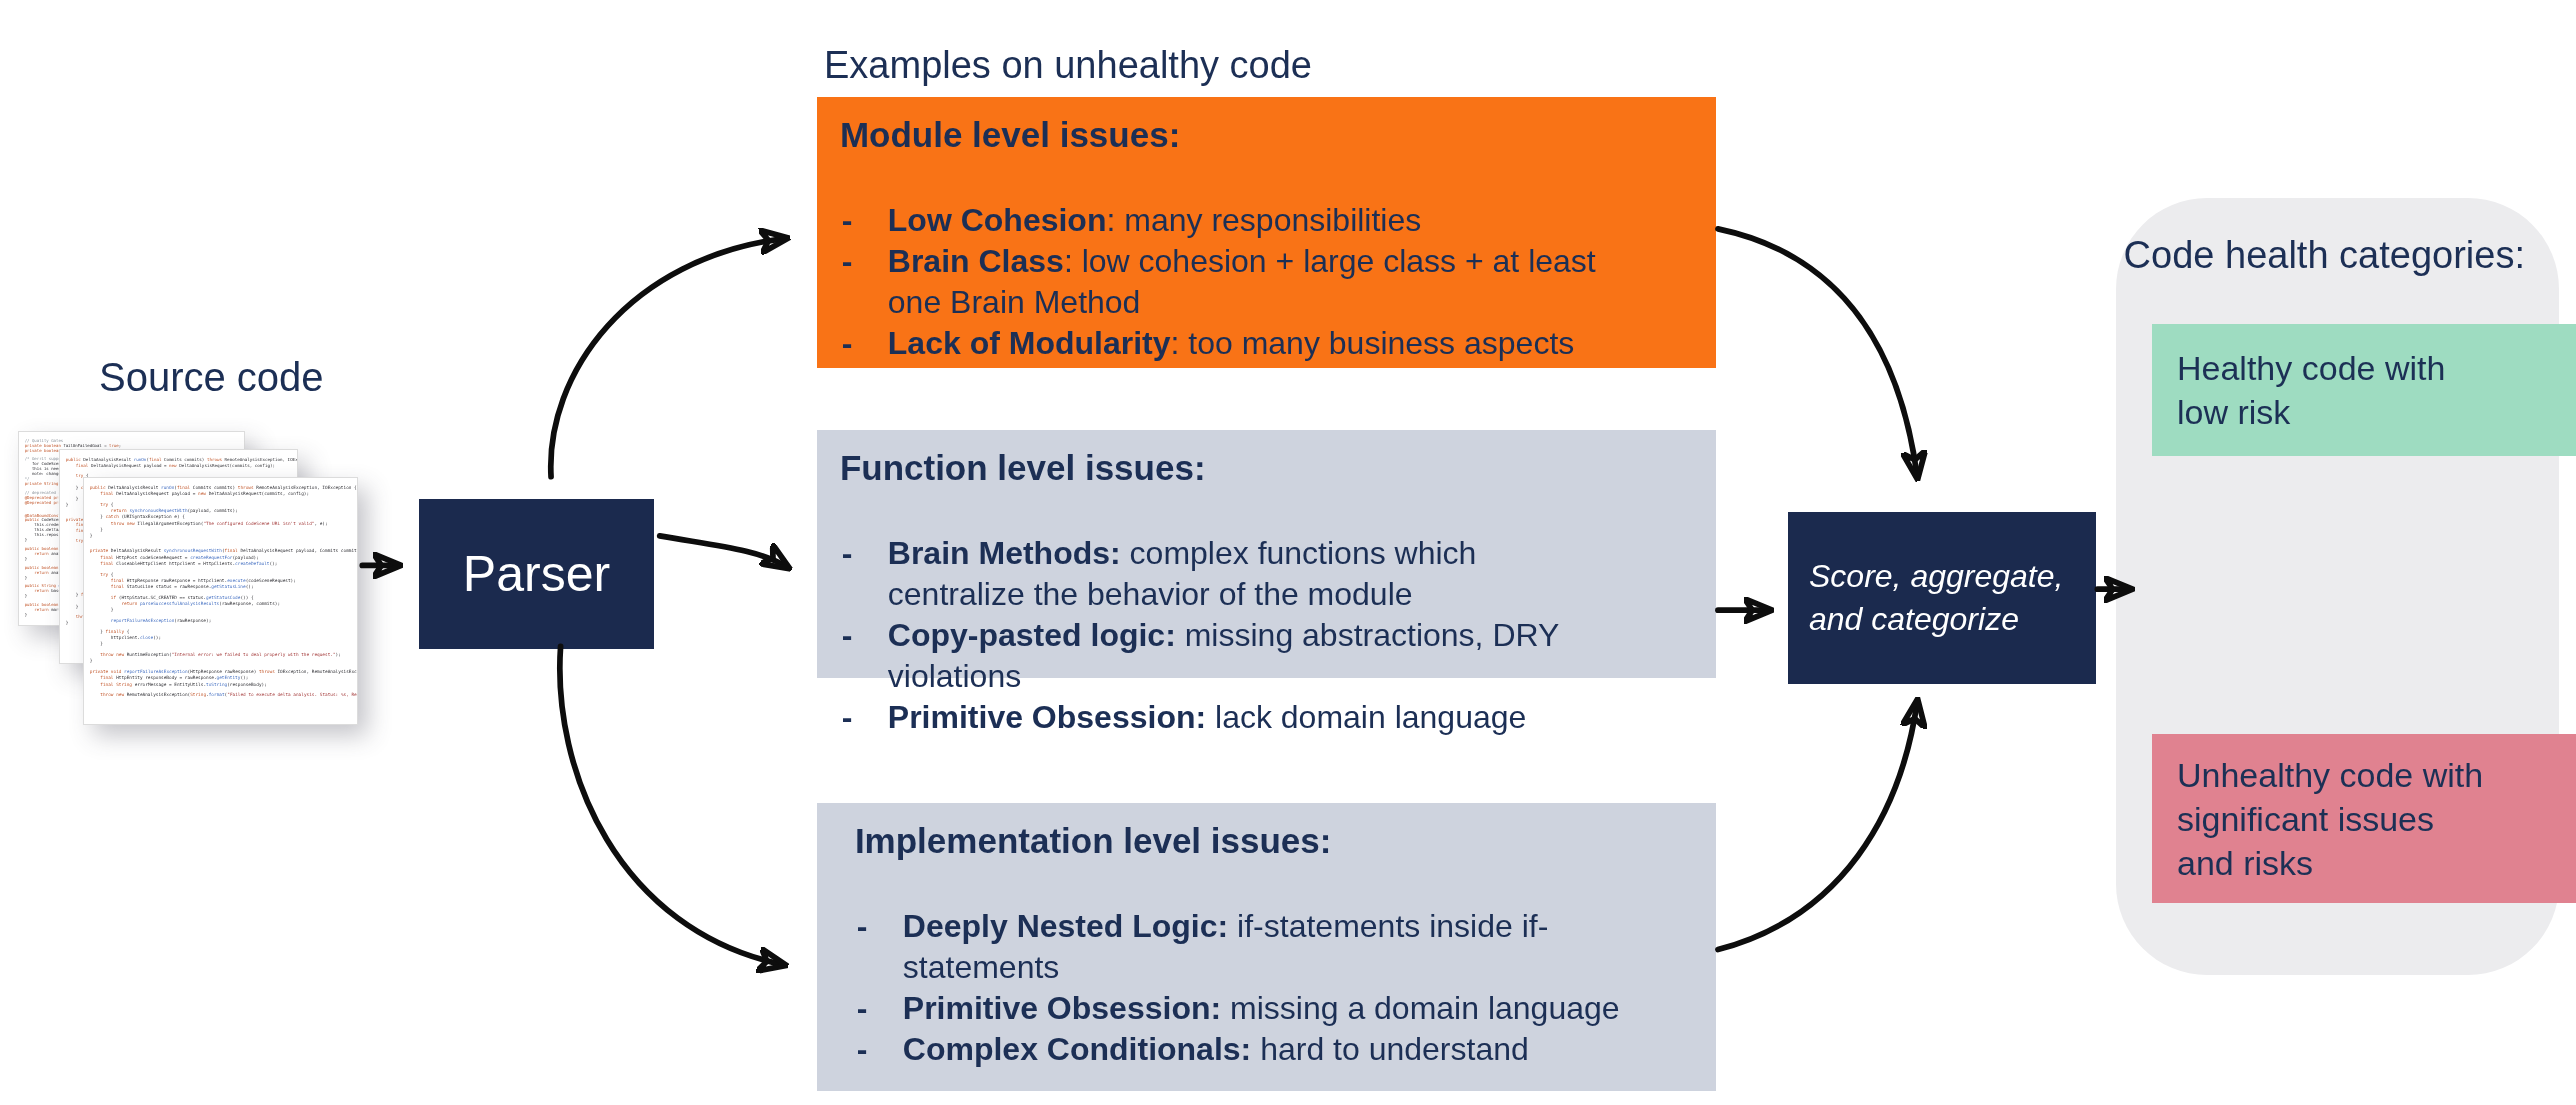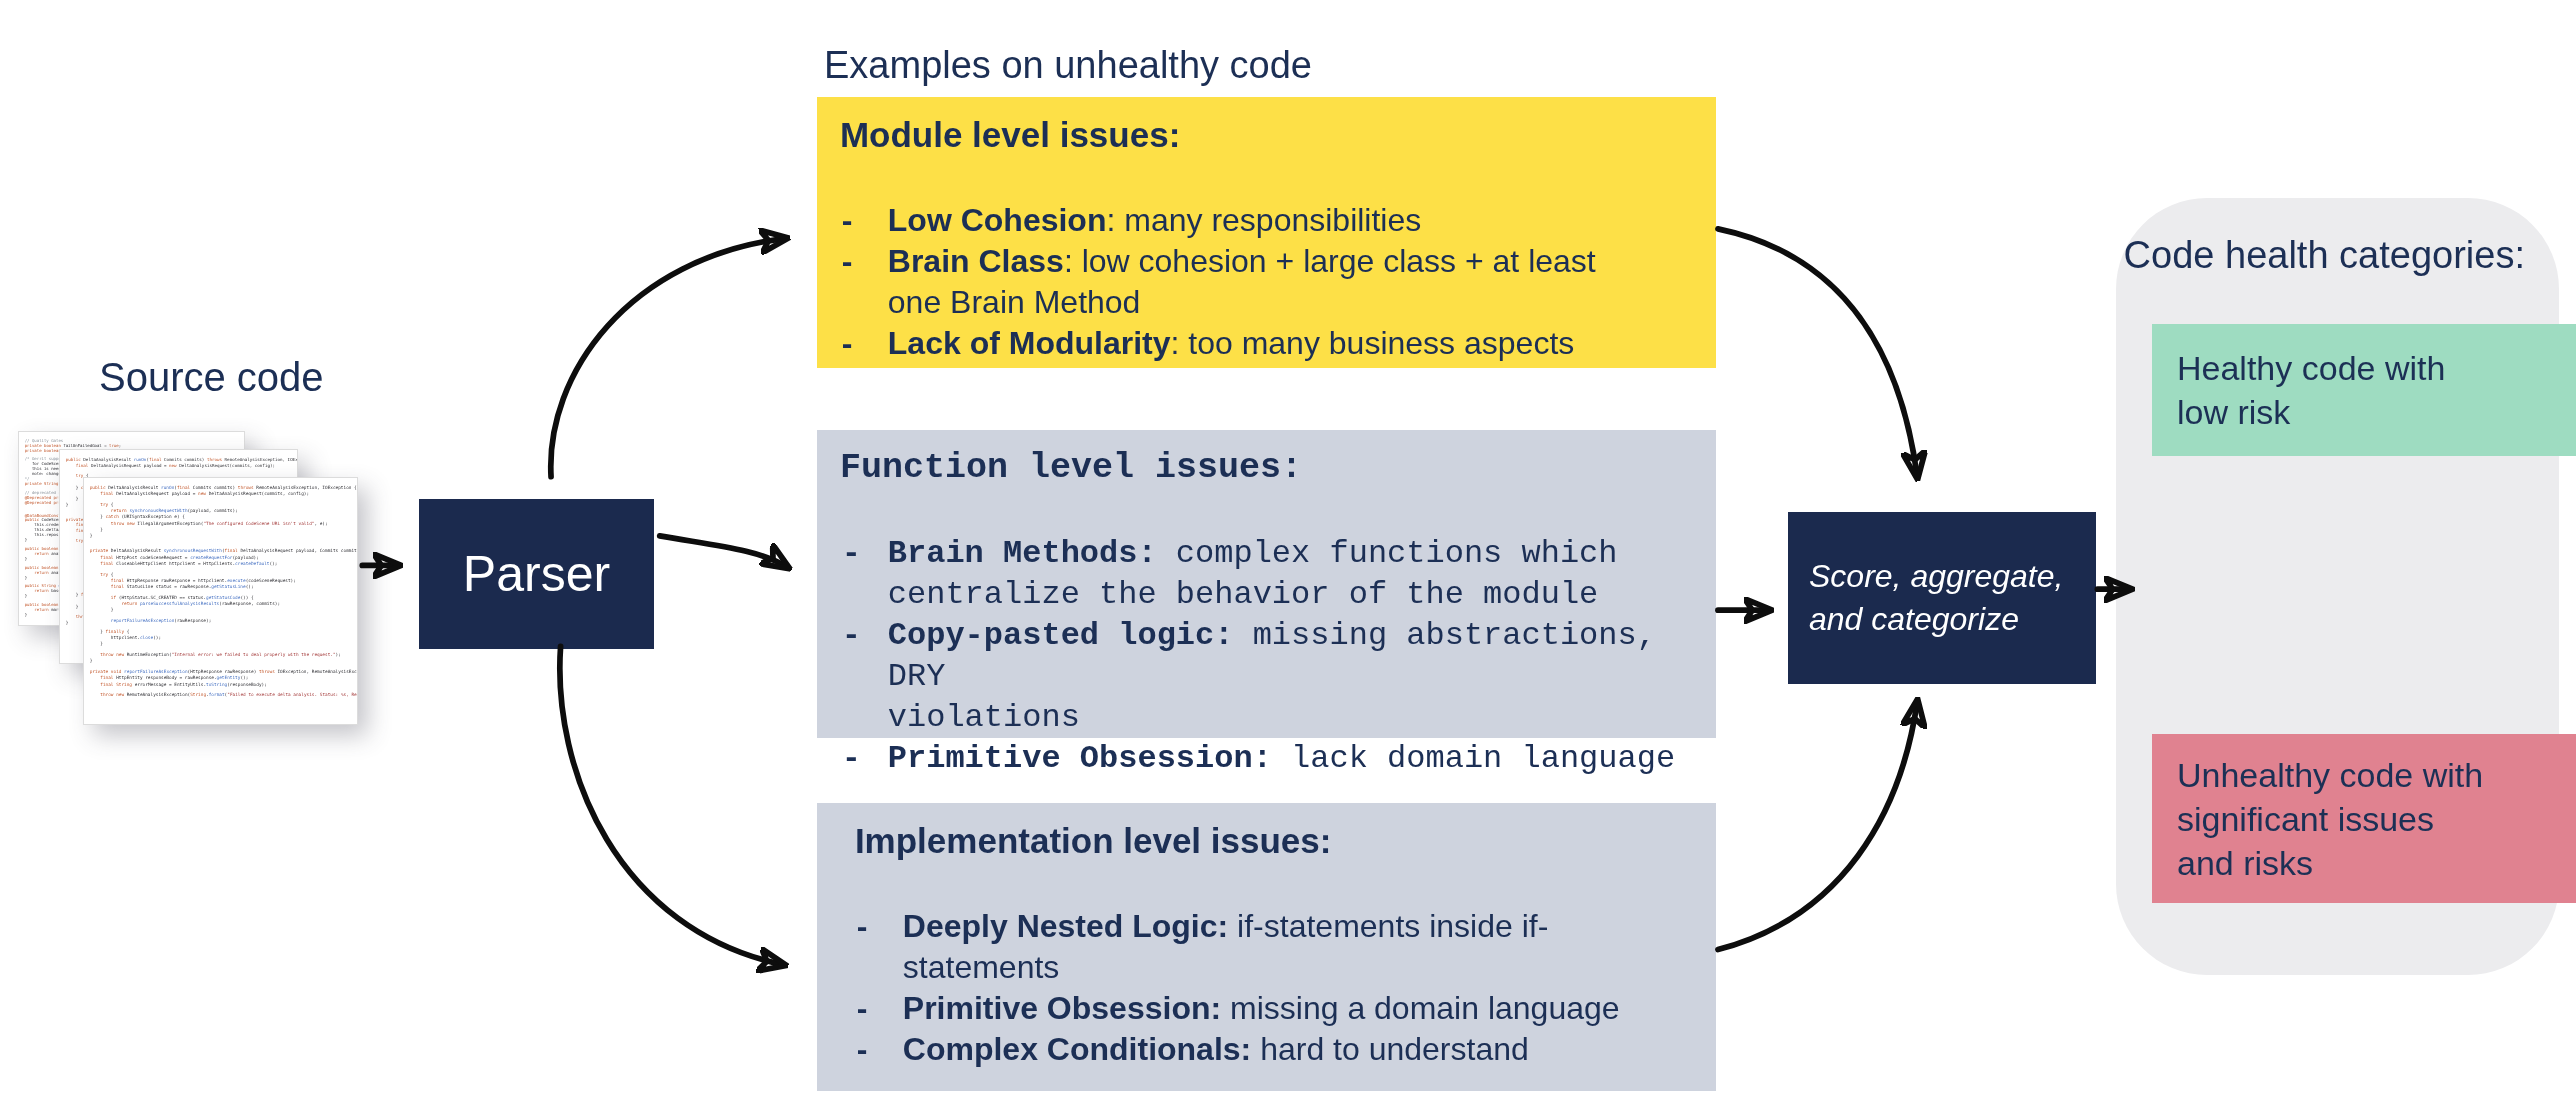--- a/index.html
+++ b/index.html
@@ -29,21 +29,21 @@
   .navy-box{position:absolute;display:flex;align-items:center;color:#ffffff;z-index:3;box-sizing:border-box;}
   .parser{left:419px;top:499px;width:235px;height:150px;justify-content:center;font-size:50px;}
   .score{left:1788px;top:512px;width:308px;height:172px;padding-left:21px;font-size:32px;line-height:43px;}
   .score span{white-space:pre-line;font-style:italic;}
 
   
   .examples-title{position:absolute;left:824px;top:44px;font-size:38px;color:#1c2f55;}
   .issue-box{position:absolute;left:817px;width:899px;box-sizing:border-box;
              padding:17px 27px 0 21px;color:#1c2f55;}
   .box-module  {top:97px;height:271px;}
-  .box-function{top:430px;height:308px;font-family:Liberation Mono, monospace;}
+  .box-function{top:430px;height:248px;}
   .box-impl    {top:803px;height:288px;}
   .issue-box h2{margin:0 0 44px 1.9px;font-size:35px;line-height:42px;font-weight:700;}
   .bullet{display:flex;font-size:32px;line-height:41px;}
   .dash{flex:0 0 46px;font-weight:700;padding-left:3.8px;}
   .btext{white-space:pre-line;}
   .btext b{font-weight:700;}
 
   
   .categories{position:absolute;left:2116px;top:198px;width:443px;height:777px;border-radius:91px;z-index:2;}
   .cat-title{position:absolute;left:7.6px;top:36px;font-size:38px;color:#1c2f55;white-space:nowrap;}
@@ -188,21 +188,21 @@
       <div class="code-line"></div>
       <div class="code-line">    <span class="c-kw">throw</span> <span class="c-kw">new</span> RemoteAnalysisException(<span class="c-kw">String</span>.<span class="c-fn">format</span>(<span class="c-str">"Failed to execute delta analysis. Status: %s, Reason: %s"</span>,</div>
     </div>
 
   <div class="navy-box parser" style="background: rgb(27, 42, 78);">
     <span>Parser</span>
   </div>
 
   <div class="examples-title">Examples on unhealthy code</div>
 
-  <section class="issue-box box-module" style="background: #fde047;">
+  <section class="issue-box box-module" style="background: #f97316;">
     <h2>Module level issues:</h2>
     <div class="bullets">
         <div class="bullet">
           <span class="dash">-</span>
           <div class="btext"><b>Low Cohesion</b>: many responsibilities</div>
         </div>
         <div class="bullet">
           <span class="dash">-</span>
           <div class="btext"><b>Brain Class</b>: low cohesion + large class + at least
 one Brain Method</div>

